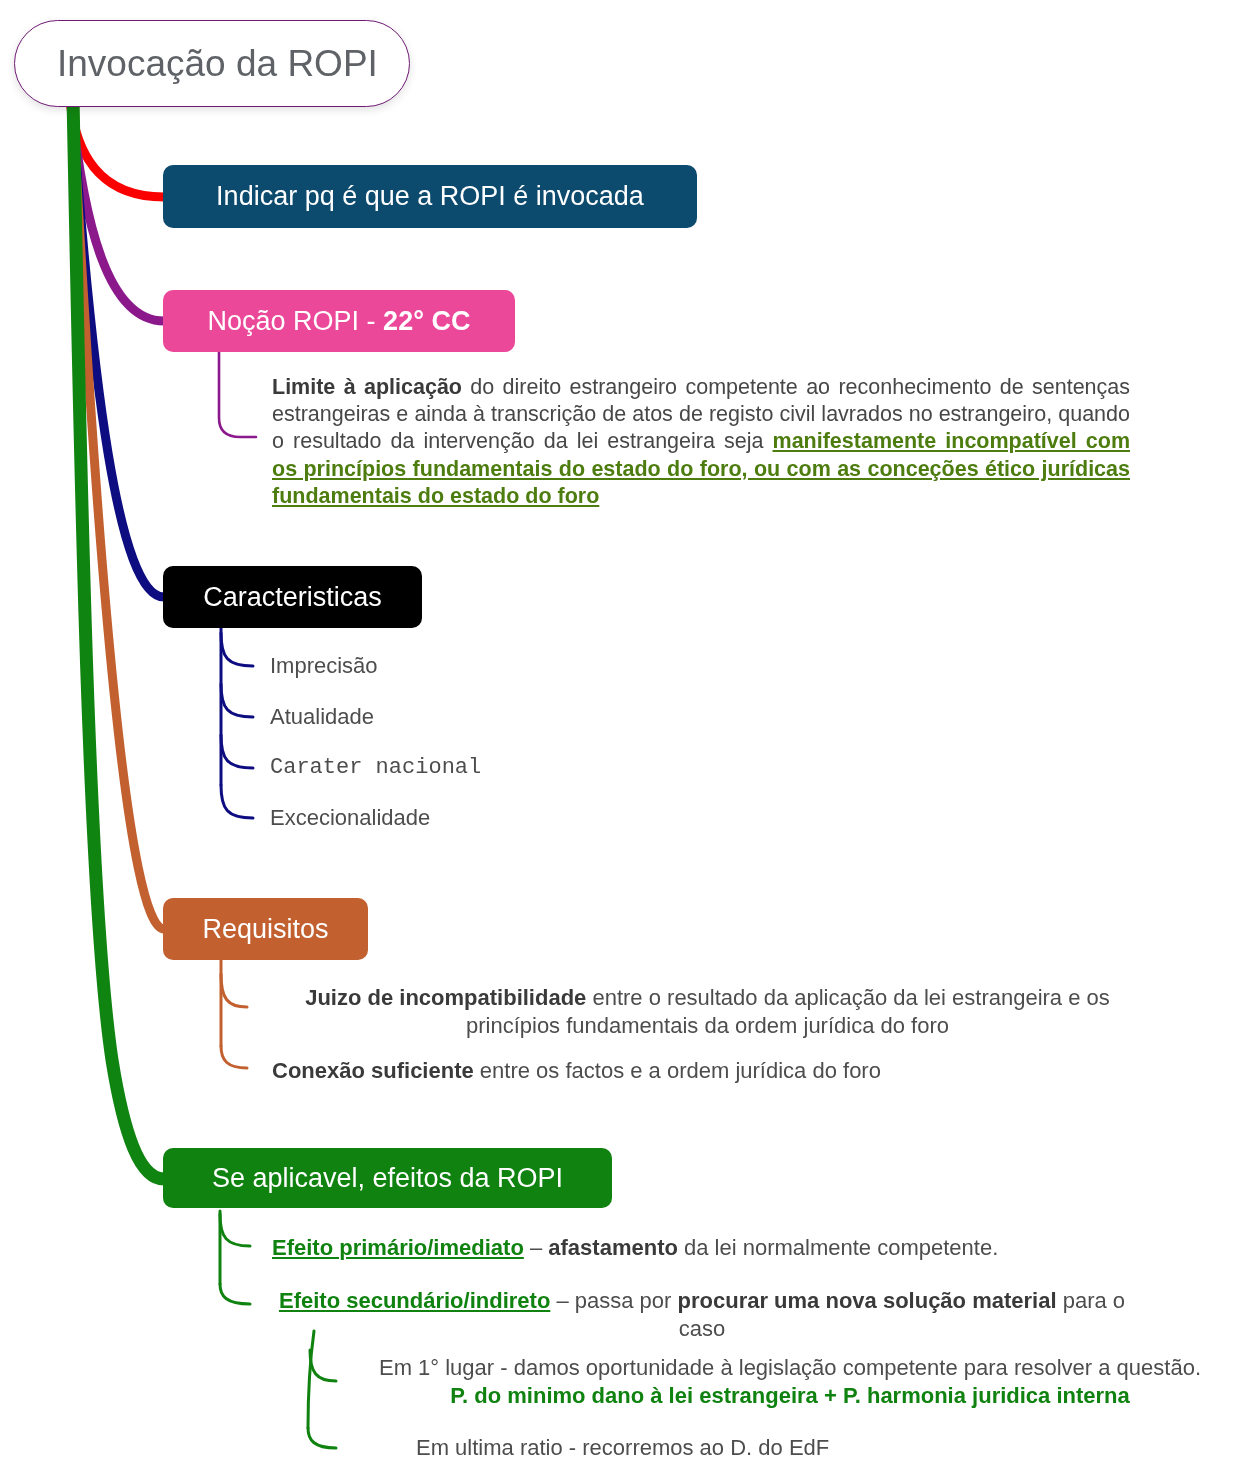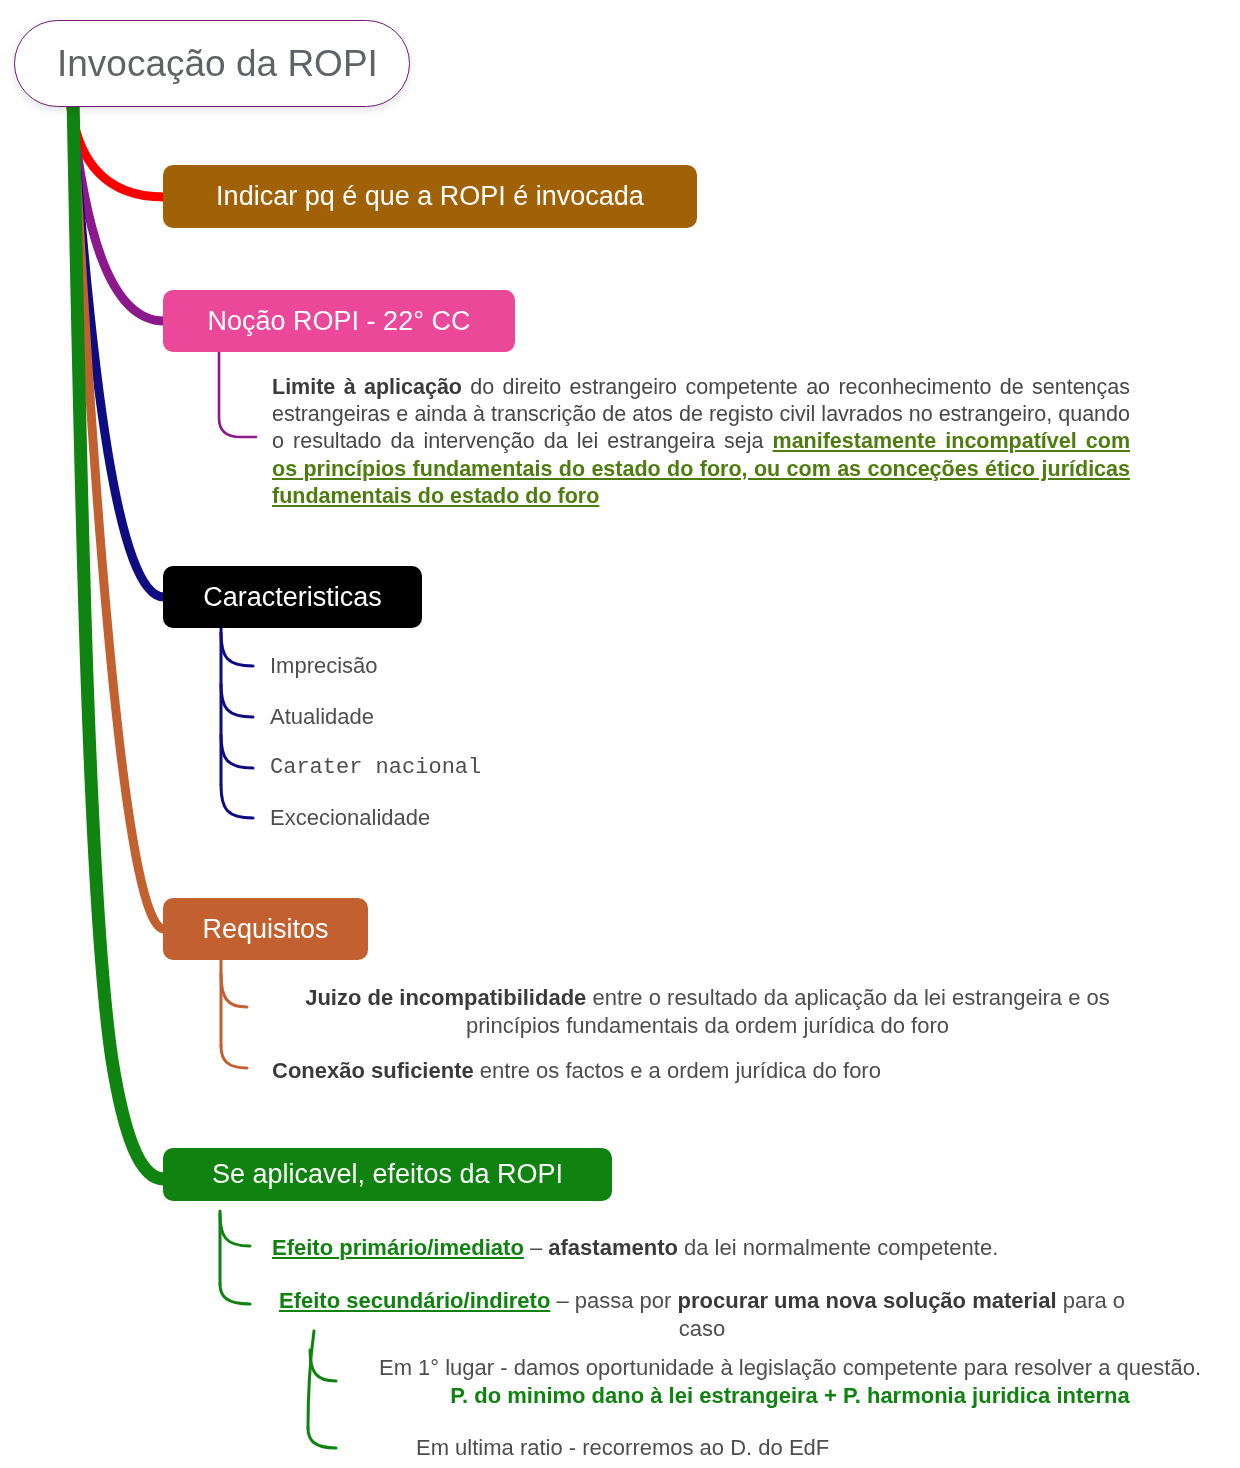--- a/index.html
+++ b/index.html
@@ -15,21 +15,21 @@
     box-shadow:0 3px 8px rgba(0,0,0,0.12);
     display:flex;align-items:center;padding-left:42px;box-sizing:border-box;
     font-size:37px;color:#5f6266;
   }
 
   .topic{
     position:absolute;display:flex;align-items:center;justify-content:center;
     color:#ffffff;font-size:27px;border-radius:10px;box-sizing:border-box;
     white-space:nowrap;
   }
-  .topic.red{background:#a16207;align-items:center;}
+  .topic.red{background:#0c4a6e;align-items:center;}
   .topic.purple{background:#ec4899;}
   .topic.navy{background:#000000;}
   .topic.orange{background:#c2602f;}
   .topic.green{background:#0f820f;}
 
   .note{
     position:absolute;left:272px;top:374px;width:858px;
     font-size:21.5px;line-height:27.2px;color:#474747;text-align:justify;
   }
   .b{font-weight:bold;color:#3a3a3a;}
@@ -79,21 +79,21 @@
   <div class="root-bubble">
     <span>Invocação da ROPI</span>
   </div>
 
   <div class="topic red" style="left:163px;top:165px;width:534px;height:63px;">
     <span>Indicar pq é que a ROPI é invocada</span>
   </div>
 
   <div class="topic purple" style="left:163px;top:290px;width:352px;height:62px;">
     <span style="white-space:pre;">Noção ROPI - </span>
-      <span style="font-weight:normal;">22° CC</span>
+      <span style="font-weight:bold;">22° CC</span>
   </div>
 
   <div class="note">
     <span class="b">Limite à aplicação</span><span> do direito estrangeiro competente ao reconhecimento de sentenças estrangeiras e ainda à transcrição de atos de registo civil lavrados no estrangeiro, quando o resultado da intervenção da lei estrangeira seja </span><span class="bu">manifestamente incompatível com os princípios fundamentais do estado do foro, ou com as conceções ético jurídicas fundamentais do estado do foro</span>
   </div>
 
   <div class="topic navy" style="left:163px;top:566px;width:259px;height:62px;">
     <span>Caracteristicas</span>
   </div>
 
@@ -106,21 +106,21 @@
     <span>Requisitos</span>
   </div>
 
   <div class="item center" style="left:285px;top:984px;width:845px;">
     <span class="b">Juizo de incompatibilidade</span><span> entre o resultado da aplicação da lei estrangeira e os princípios fundamentais da ordem jurídica do foro</span>
   </div>
   <div class="item" style="left:272px;top:1057px;">
     <span class="b">Conexão suficiente</span><span> entre os factos e a ordem jurídica do foro</span>
   </div>
 
-  <div class="topic green" style="left:163px;top:1148px;width:449px;height:53px;">
+  <div class="topic green" style="left:163px;top:1148px;width:449px;height:60px;">
     <span>Se aplicavel, efeitos da ROPI</span>
   </div>
 
   <div class="item" style="left:272px;top:1234px;">
     <span class="gt">Efeito primário/imediato</span><span style="white-space:pre;"> – </span><span class="b">afastamento</span><span> da lei normalmente competente.</span>
   </div>
 
   <div class="item center" style="left:278px;top:1287px;width:848px;">
     <span class="gt">Efeito secundário/indireto</span><span style="white-space:pre;"> – passa por </span><span class="b">procurar uma nova solução material</span><span> para o caso</span>
   </div>

